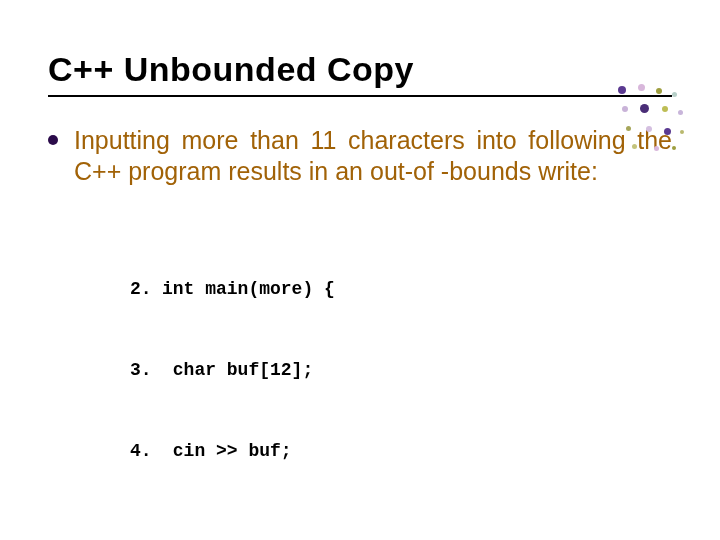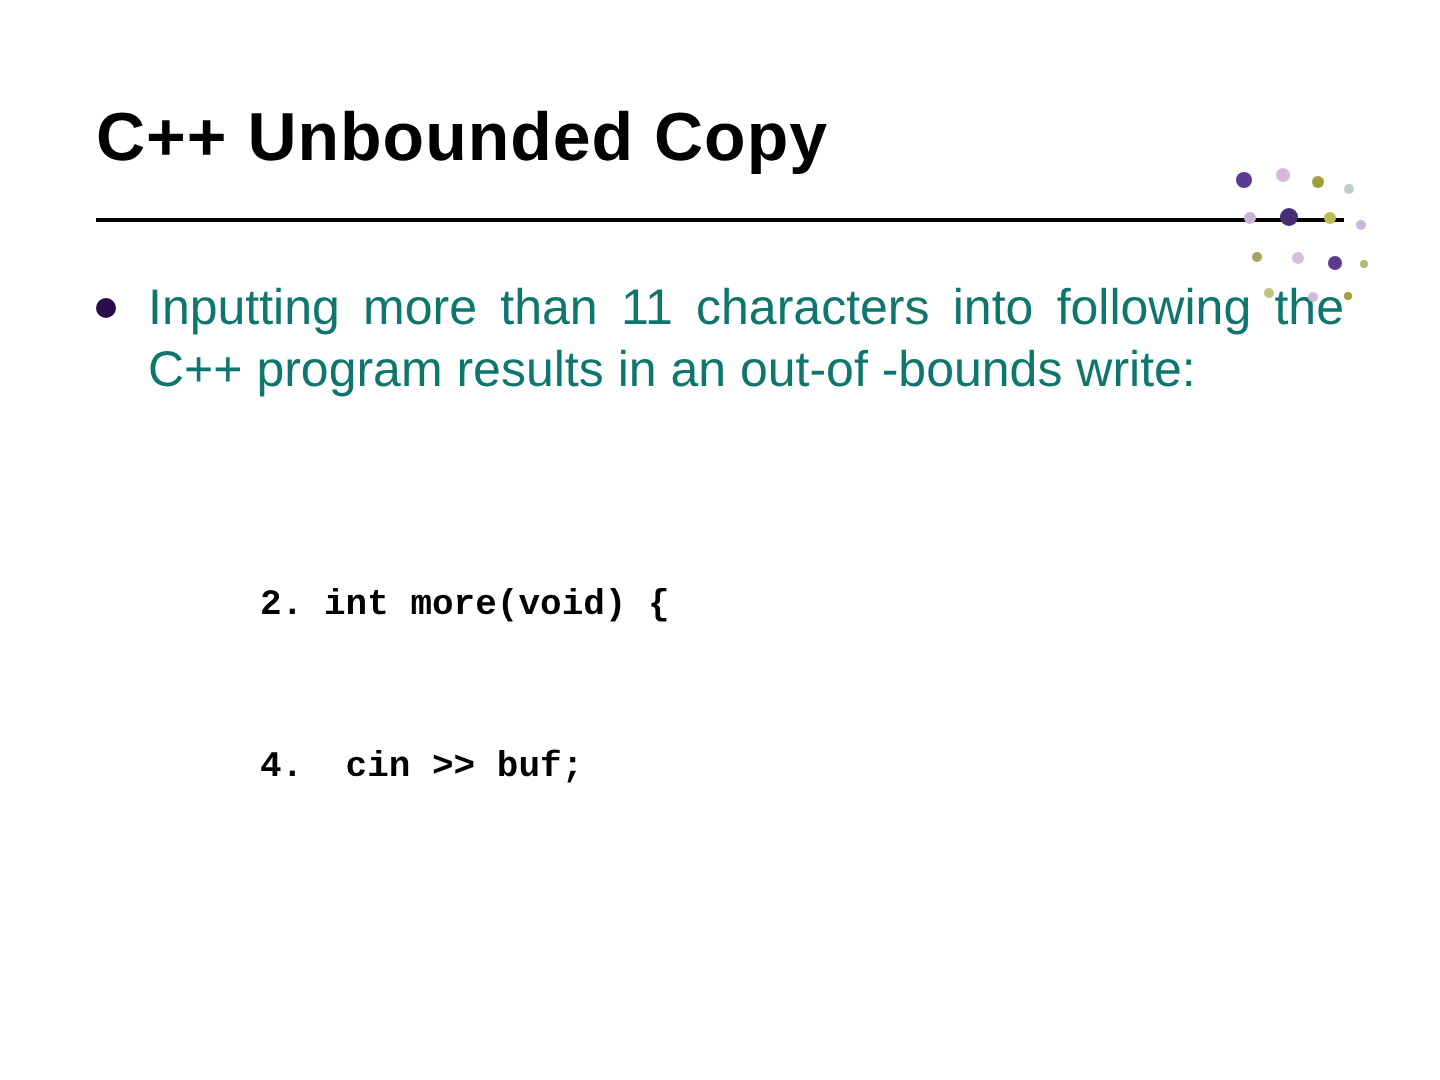--- a/index.html
+++ b/index.html
@@ -14,21 +14,21 @@
   }
   .slide {
     position: relative;
     width: 720px;
     height: 540px;
     box-sizing: border-box;
     padding: 50px 48px 40px 48px;
   }
   .title-wrap {
     border-bottom: 2px solid #000;
-    padding-bottom: 20px;
+    padding-bottom: 6px;
     margin-bottom: 28px;
   }
   .title {
     font-size: 34px;
     font-weight: bold;
     color: #000;
     letter-spacing: 0.5px;
   }
   .body {
     display: flex;
@@ -39,21 +39,21 @@
     height: 10px;
     background: #2b0b4a;
     border-radius: 50%;
     margin-top: 10px;
     margin-right: 16px;
     flex: 0 0 auto;
   }
   .bullet-text {
     font-size: 25px;
     line-height: 1.25;
-    color: #0f766e;
+    color: #a16207;
     text-align: justify;
     text-justify: inter-word;
   }
   .code-block {
     margin-top: 34px;
     margin-left: 82px;
     font-family: "Courier New", Courier, monospace;
     font-size: 18px;
     line-height: 1.5;
     font-weight: bold;
@@ -87,21 +87,22 @@
   <div class="title-wrap">
     <div class="title">C++ Unbounded Copy</div>
   </div>
 
   <div class="body">
     <div class="bullet-dot"></div>
     <div class="bullet-text">Inputting more than 11 characters into following the C++ program results in an out-of -bounds write:</div>
   </div>
 
   <div class="code-block">
-    <span class="code-line"><span class="ln">2.</span><span>int more(void) {</span></span>
+    <span class="code-line"><span class="ln">2.</span><span>int main(more) {</span></span>
+    <span class="code-line"><span class="ln">3.</span><span> char buf[12];</span></span>
     <span class="code-line"><span class="ln">4.</span><span> cin &gt;&gt; buf;</span></span>
     
     
   </div>
 
   <div class="deco">
       <span class="d" style="left: 6px; top: 4px; width: 8px; height: 8px; background: rgb(91, 58, 145);"></span>
       <span class="d" style="left: 26px; top: 2px; width: 7px; height: 7px; background: rgb(216, 183, 219);"></span>
       <span class="d" style="left: 44px; top: 6px; width: 6px; height: 6px; background: rgb(158, 158, 62);"></span>
       <span class="d" style="left: 60px; top: 10px; width: 5px; height: 5px; background: rgb(183, 207, 200);"></span>

